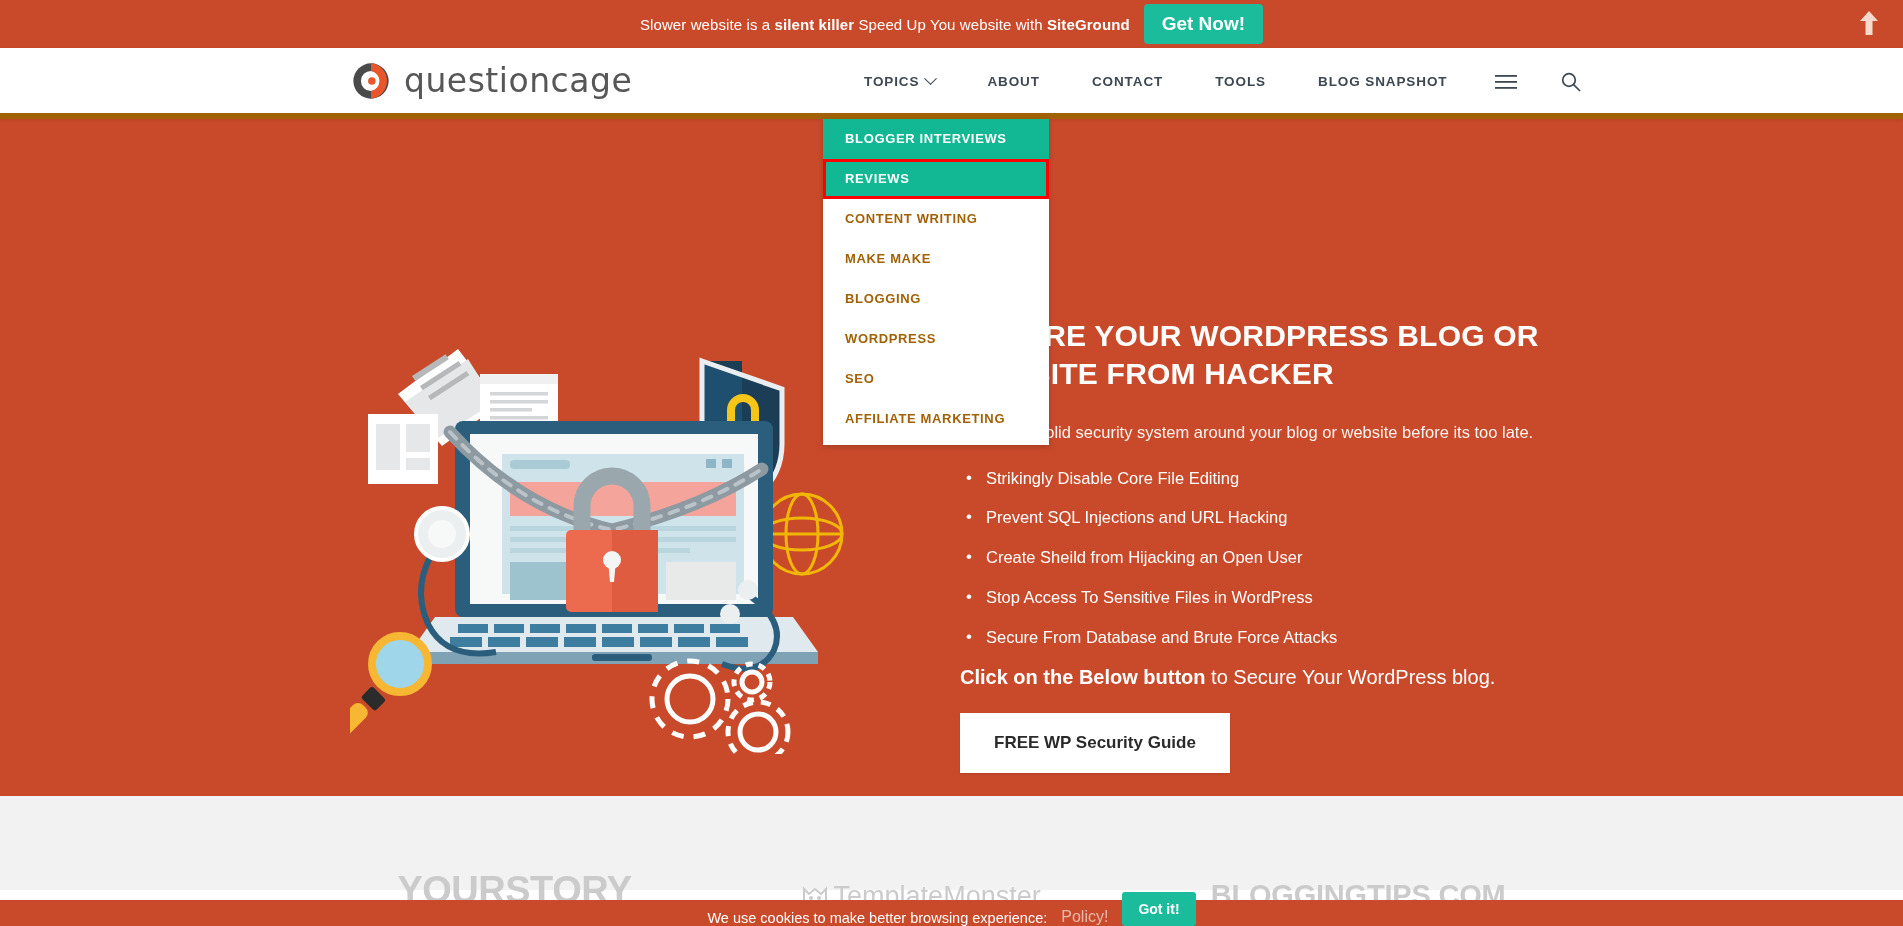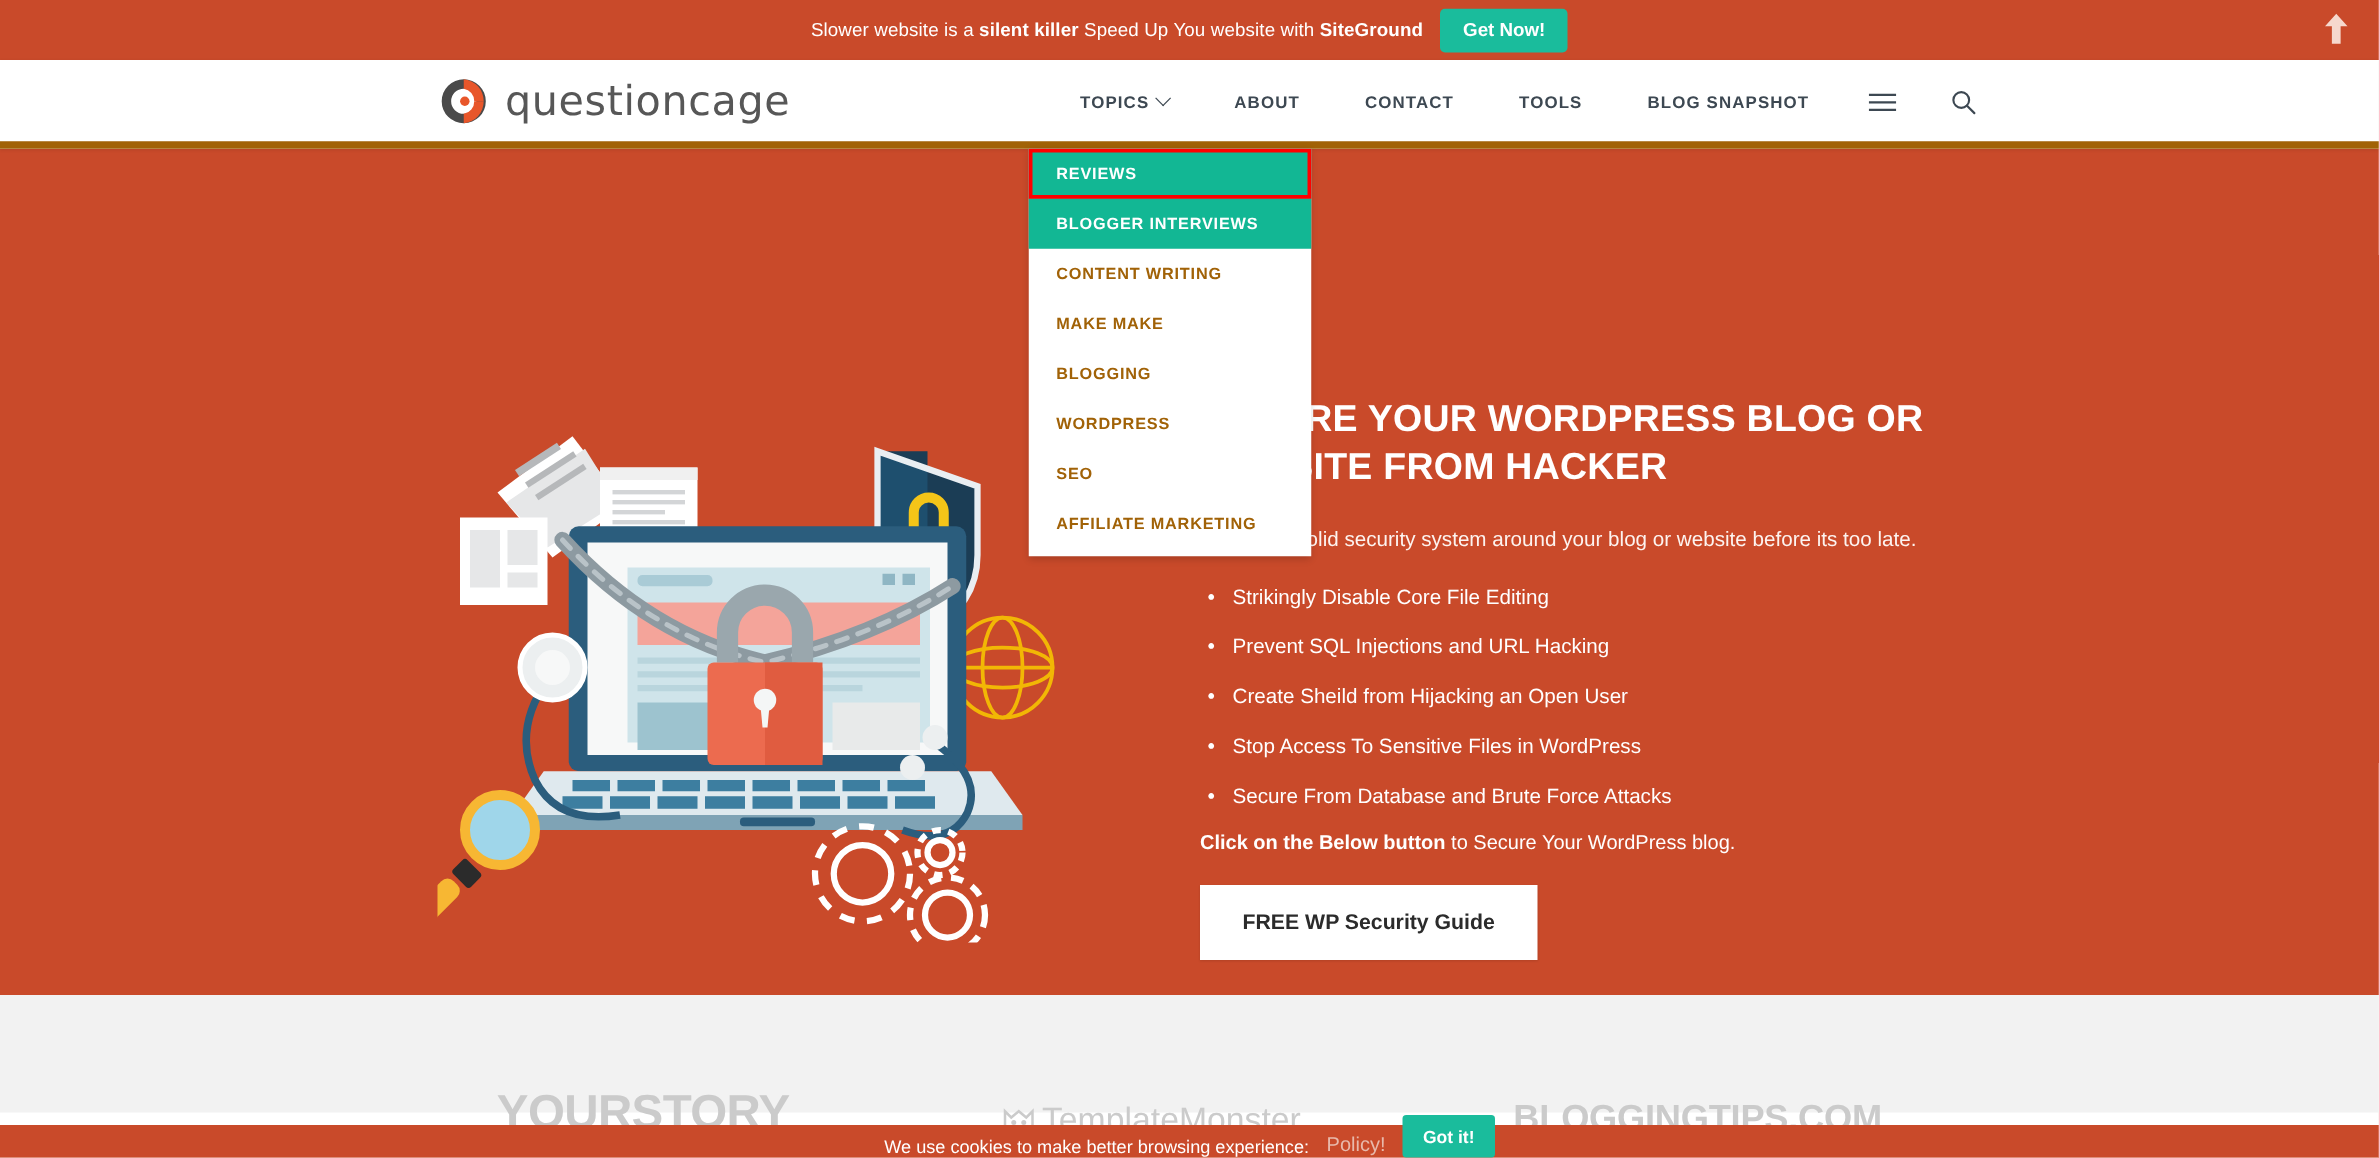--- a/index.html
+++ b/index.html
@@ -17,21 +17,21 @@
     background: #c94a2a;
     display: flex; align-items: center; justify-content: center;
     gap: 14px;
   }
   .promo-text {
     color: #ffffff; font-size: 15px; letter-spacing: .1px; white-space: nowrap;
   }
   .promo-text b { font-weight: 700; }
   .promo-btn {
     background: #1abc9c; color: #fff; border: none;
-    font-size: 15px; font-weight: 700;
+    font-size: 19px; font-weight: 700;
     padding: 9px 18px; border-radius: 4px; cursor: pointer;
     font-family: "Liberation Sans", sans-serif;
   }
   .scroll-top {
     position: absolute; right: 16px; top: 5px;
     width: 36px; height: 36px;
     display: flex; align-items: center; justify-content: center;
     cursor: pointer;
   }
   .scroll-top svg { display: block; }
@@ -126,21 +126,21 @@
   }
   .hero-list li {
     position: relative; font-size: 16.5px; line-height: 1.45;
     padding-left: 26px; margin-bottom: 16px; color: #ffffff;
   }
   .hero-list li::before {
     content: "•"; position: absolute; left: 6px; top: -1px;
     font-size: 17px; color: #ffffff;
   }
   .hero-cta-line {
-    margin-top: 10px; font-size: 16px; color: #ffffff;
+    margin-top: 10px; font-size: 20px; color: #ffffff;
   }
   .hero-cta-line b { font-weight: 700; }
   .hero-btn {
     margin-top: 24px;
     background: #ffffff; color: #2b2b2b;
     border: none; border-radius: 0;
     font-size: 17px; font-weight: 700;
     padding: 20px 34px; cursor: pointer;
     font-family: "Liberation Sans", sans-serif;
     box-shadow: 0 1px 2px rgba(0,0,0,.12);
@@ -372,22 +372,22 @@
       <li>Secure From Database and Brute Force Attacks</li>
     </ul>
     <p class="hero-cta-line">
       <b>Click on the Below button</b><span> to Secure Your WordPress blog.</span>
     </p>
     <button class="hero-btn">FREE WP Security Guide</button>
   </div>
 </div>
 
 <div class="dropdown">
+  <div class="dd-item active">BLOGGER INTERVIEWS</div>
   <div class="dd-item highlight">REVIEWS</div>
-  <div class="dd-item active">BLOGGER INTERVIEWS</div>
   <div class="dd-item">CONTENT WRITING</div>
   <div class="dd-item">MAKE MAKE</div>
   <div class="dd-item">BLOGGING</div>
   <div class="dd-item">WORDPRESS</div>
   <div class="dd-item">SEO</div>
   <div class="dd-item">AFFILIATE MARKETING</div>
 </div>
 
 <div class="partners">
   <div class="partner p-yourstory">

